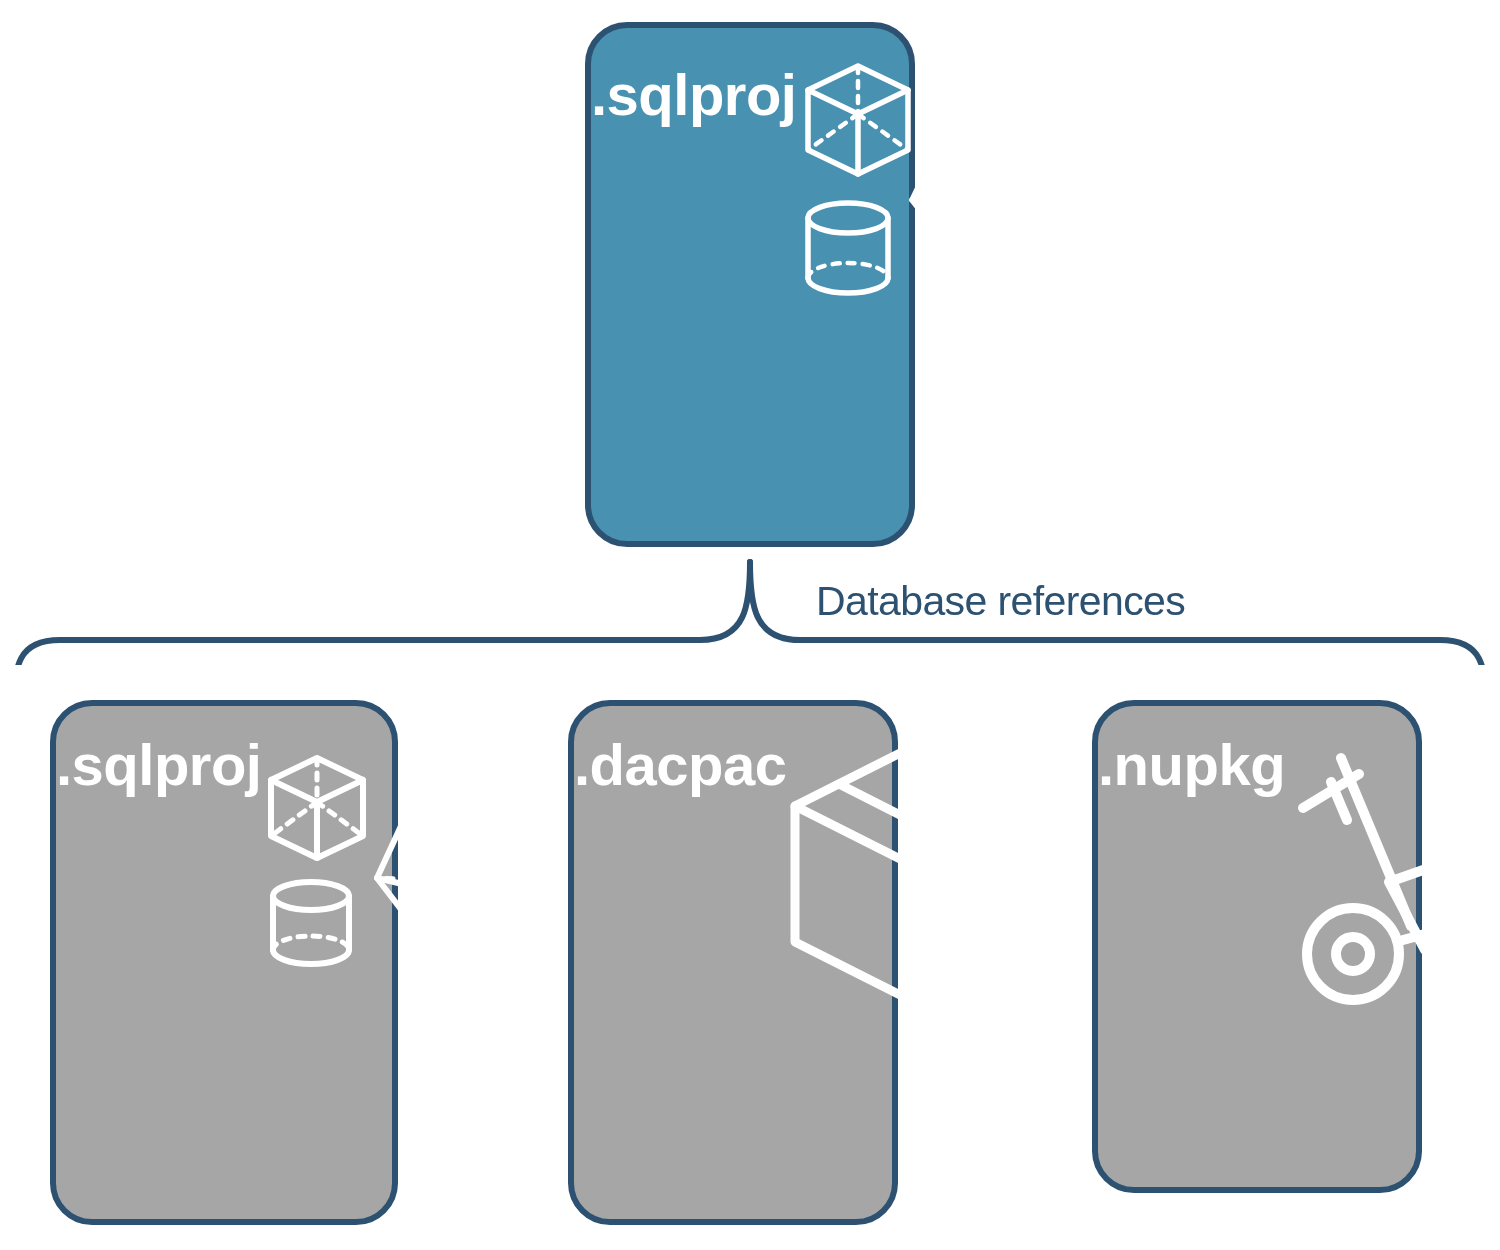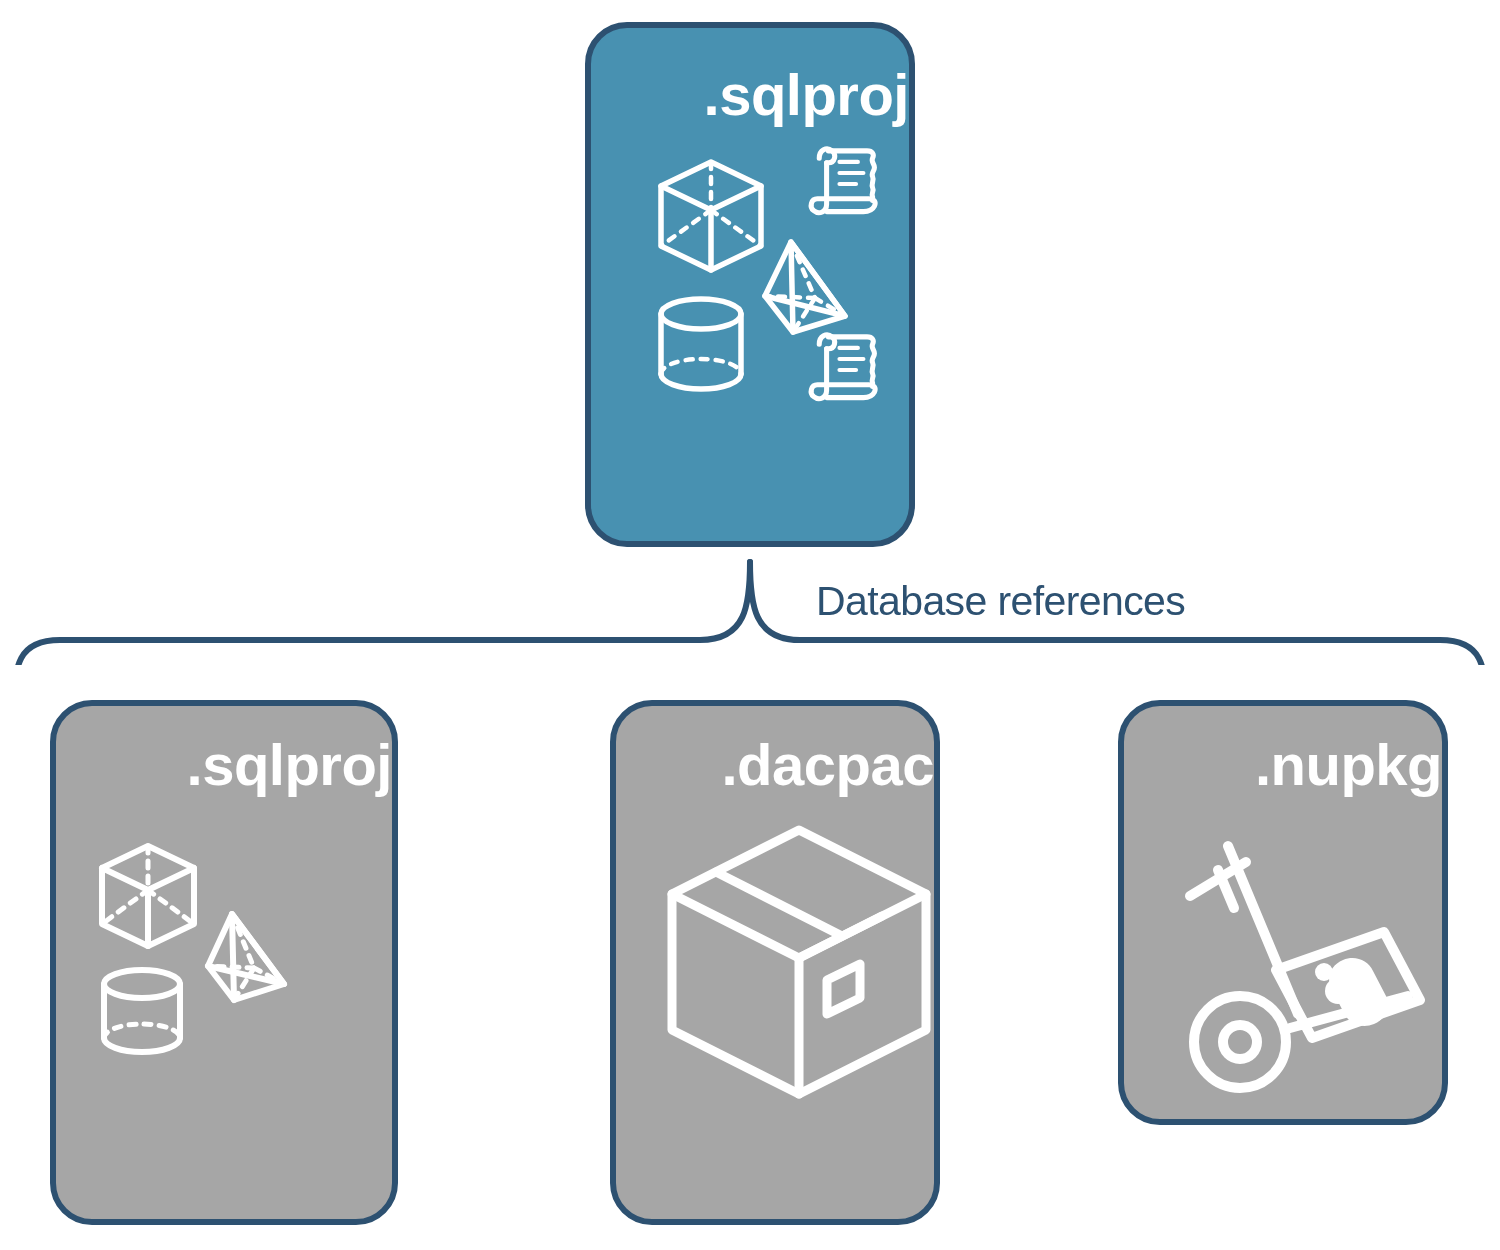--- a/index.html
+++ b/index.html
@@ -19,22 +19,22 @@
     overflow: hidden;
   }
 
   
   .card {
     position: absolute;
     box-sizing: border-box;
     border: 6px solid #2d5171;
     border-radius: 42px;
     display: flex;
-    flex-direction: column;
-    align-items: flex-end;
+    flex-direction: row;
+    align-items: flex-start;
   }
   .card.primary {
     background: #4891b1;
   }
   .card.secondary {
     background: #a6a6a6;
   }
   .card-title {
     color: #ffffff;
     font-weight: bold;
@@ -67,30 +67,30 @@
   }
 
   
   #card-sqlproj {
     left: 50px;
     top: 700px;
     width: 348px;
     height: 525px;
   }
   #card-dacpac {
-    left: 610px;
+    left: 568px;
     top: 700px;
     width: 330px;
     height: 525px;
   }
   #card-nupkg {
-    left: 1118px;
+    left: 1092px;
     top: 700px;
     width: 330px;
-    height: 425px;
+    height: 493px;
   }
   .card.secondary .card-title {
     font-size: 58px;
     margin-top: 30px;
     line-height: 1;
   }
   #card-sqlproj .card-art {
     width: 240px;
     height: 230px;
     margin-top: 38px;

